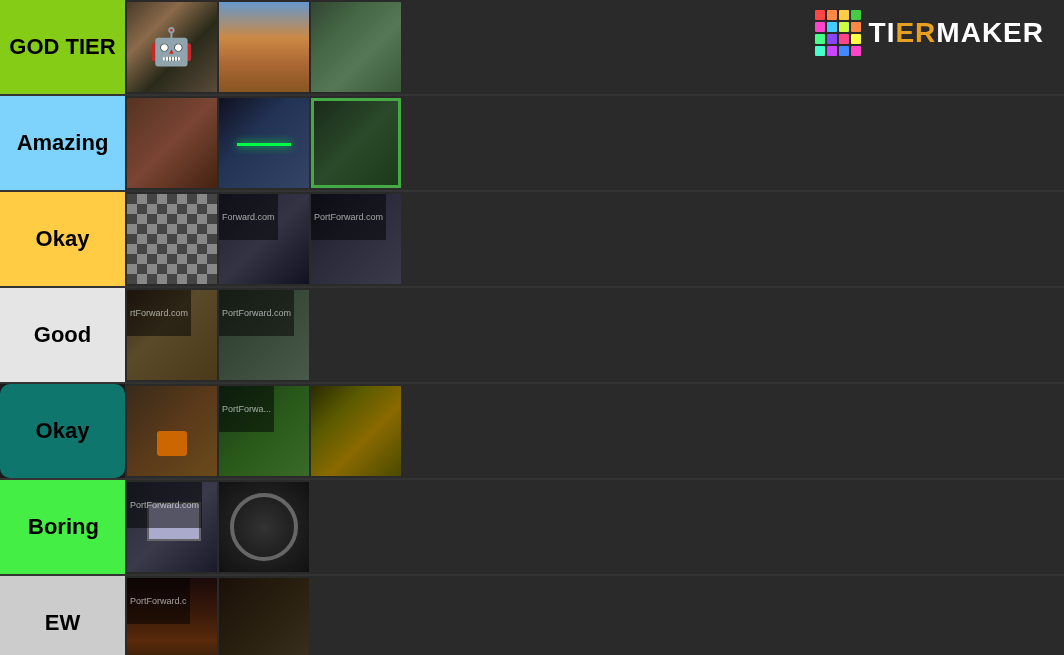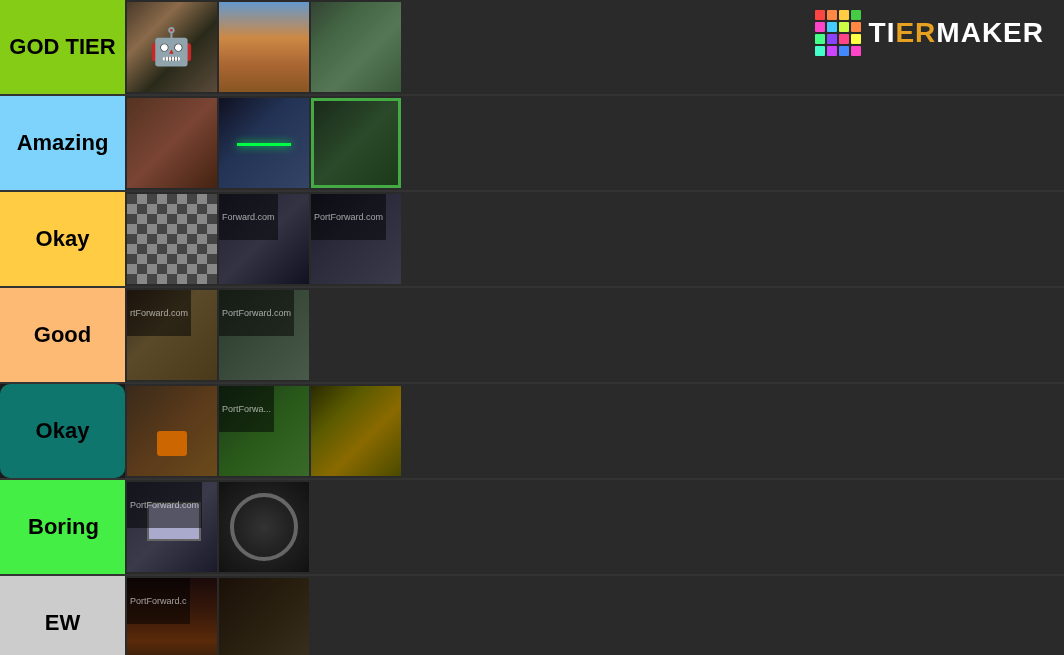--- a/index.html
+++ b/index.html
@@ -271,21 +271,21 @@
         <div class="tier-item img-checker" title="Checker floor screenshot"></div>
         <div class="tier-item img-dark-room" title="Dark room screenshot">
           <div class="watermark">Forward.com</div>
         </div>
         <div class="tier-item img-alien" title="Alien structure screenshot">
           <div class="watermark">PortForward.com</div>
         </div>
       </div>
     </div>
     <div class="tier-row">
-      <div class="tier-label" style="background: #fdba74; text-align: right;">Good</div>
+      <div class="tier-label" style="background: #e5e5e5; text-align: right;">Good</div>
       <div class="tier-items">
         <div class="tier-item img-brown-room" title="Brown room screenshot">
           <div class="watermark">rtForward.com</div>
         </div>
         <div class="tier-item img-robot2" title="Robot soldier screenshot">
           <div class="watermark">PortForward.com</div>
         </div>
       </div>
     </div>
     <div class="tier-row">

